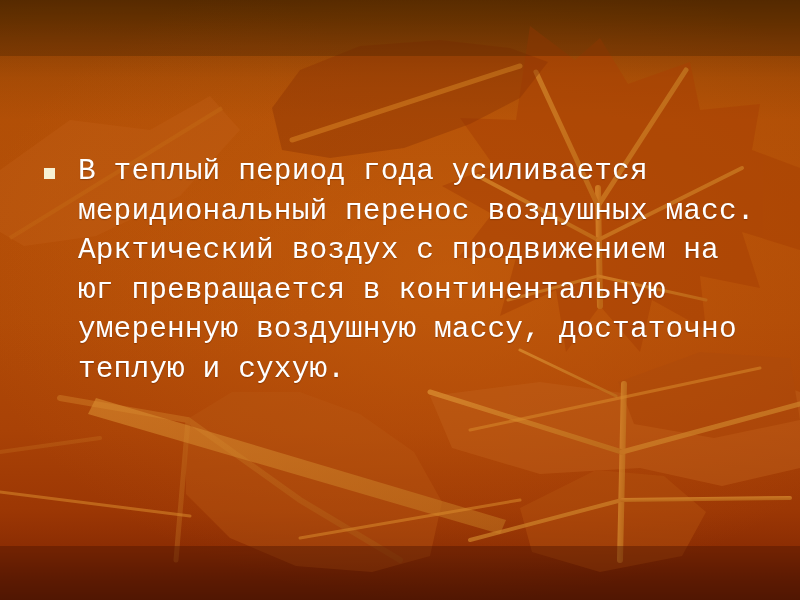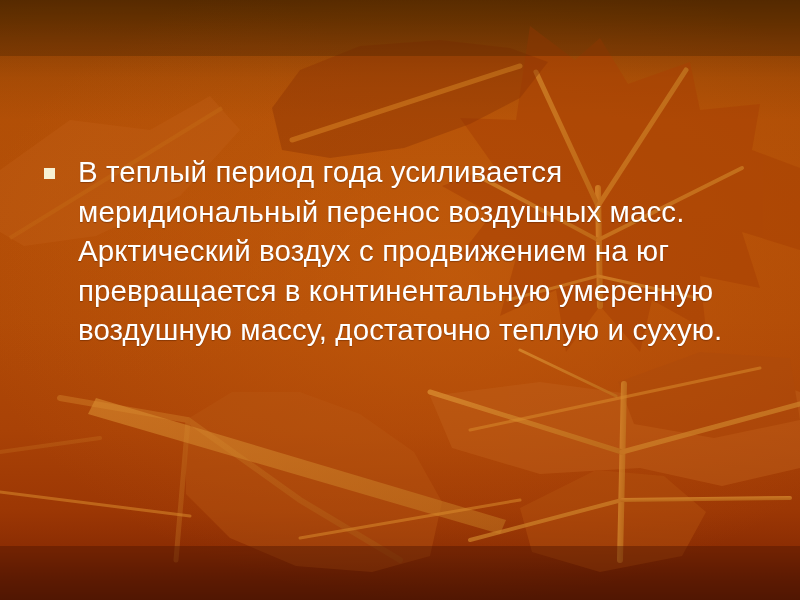--- a/index.html
+++ b/index.html
@@ -5,21 +5,21 @@
   html, body {
     margin: 0;
     padding: 0;
     background: #000;
   }
   #slide {
     position: relative;
     width: 800px;
     height: 600px;
     overflow: hidden;
-    font-family: Liberation Sans, sans-serif;
+    font-family: Liberation Mono, monospace;
     background: #b04a0a;
   }
 
   
   .bg-base {
     position: absolute;
     inset: 0;
     background:
       linear-gradient(to bottom,
         #5e2f00 0px,

